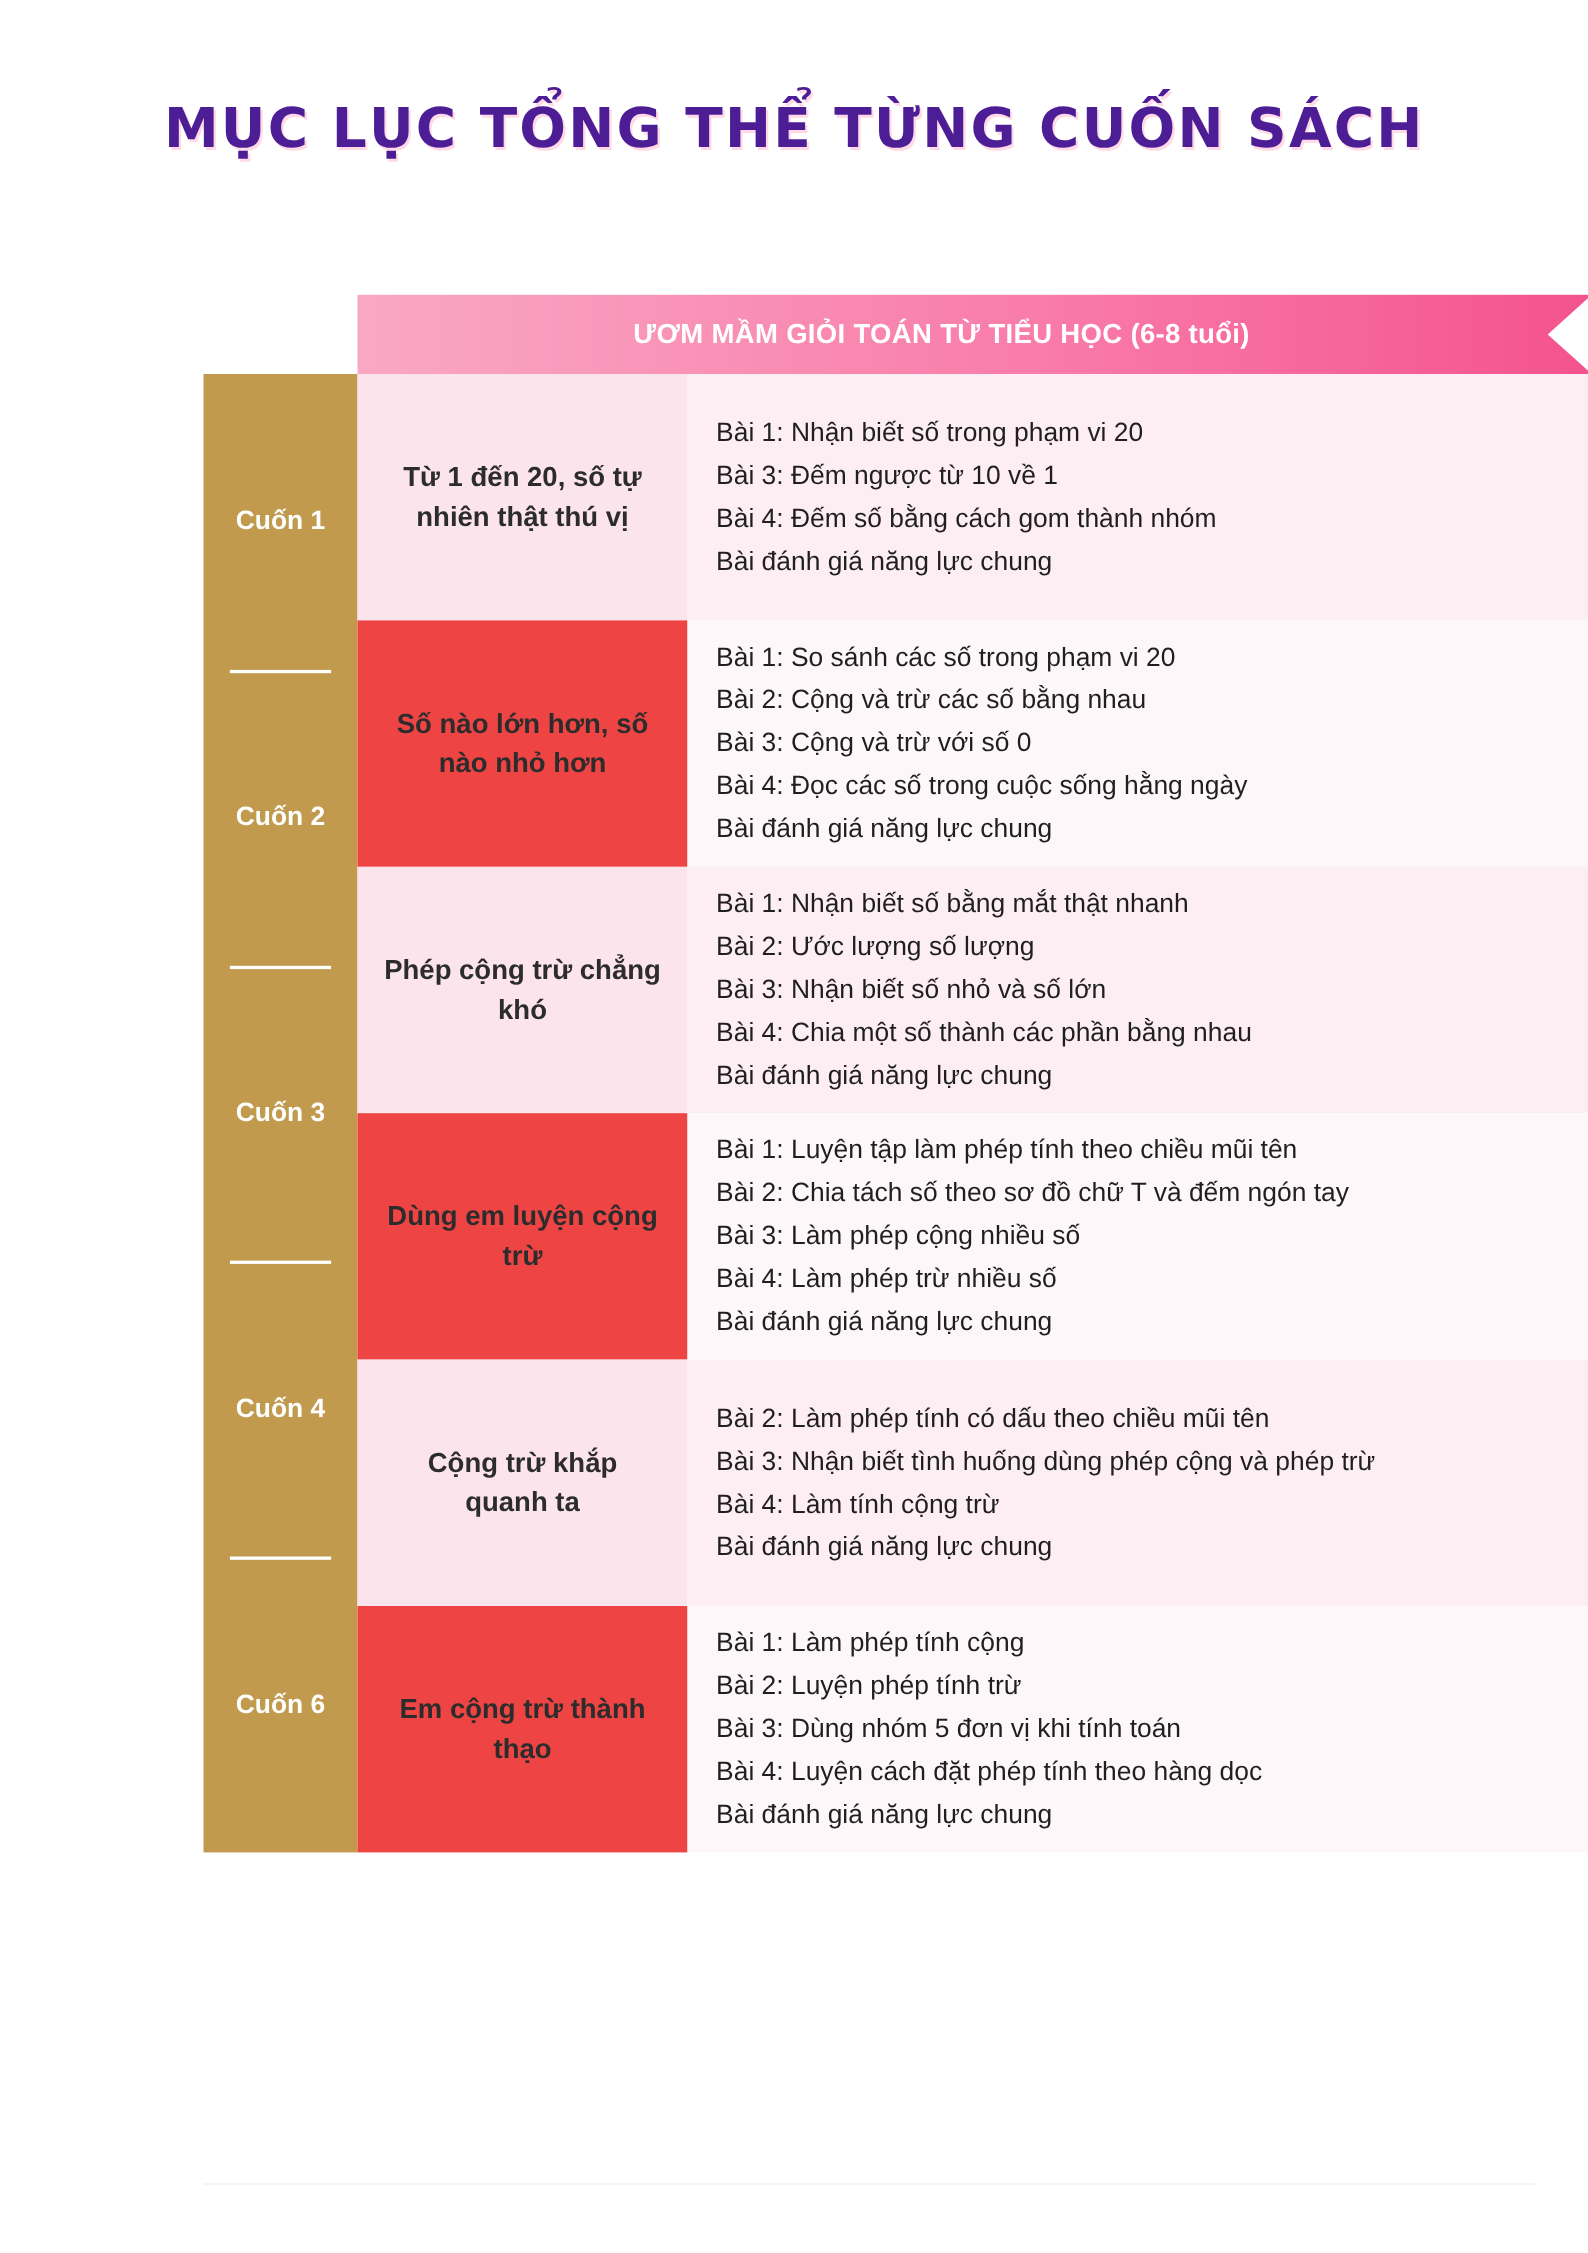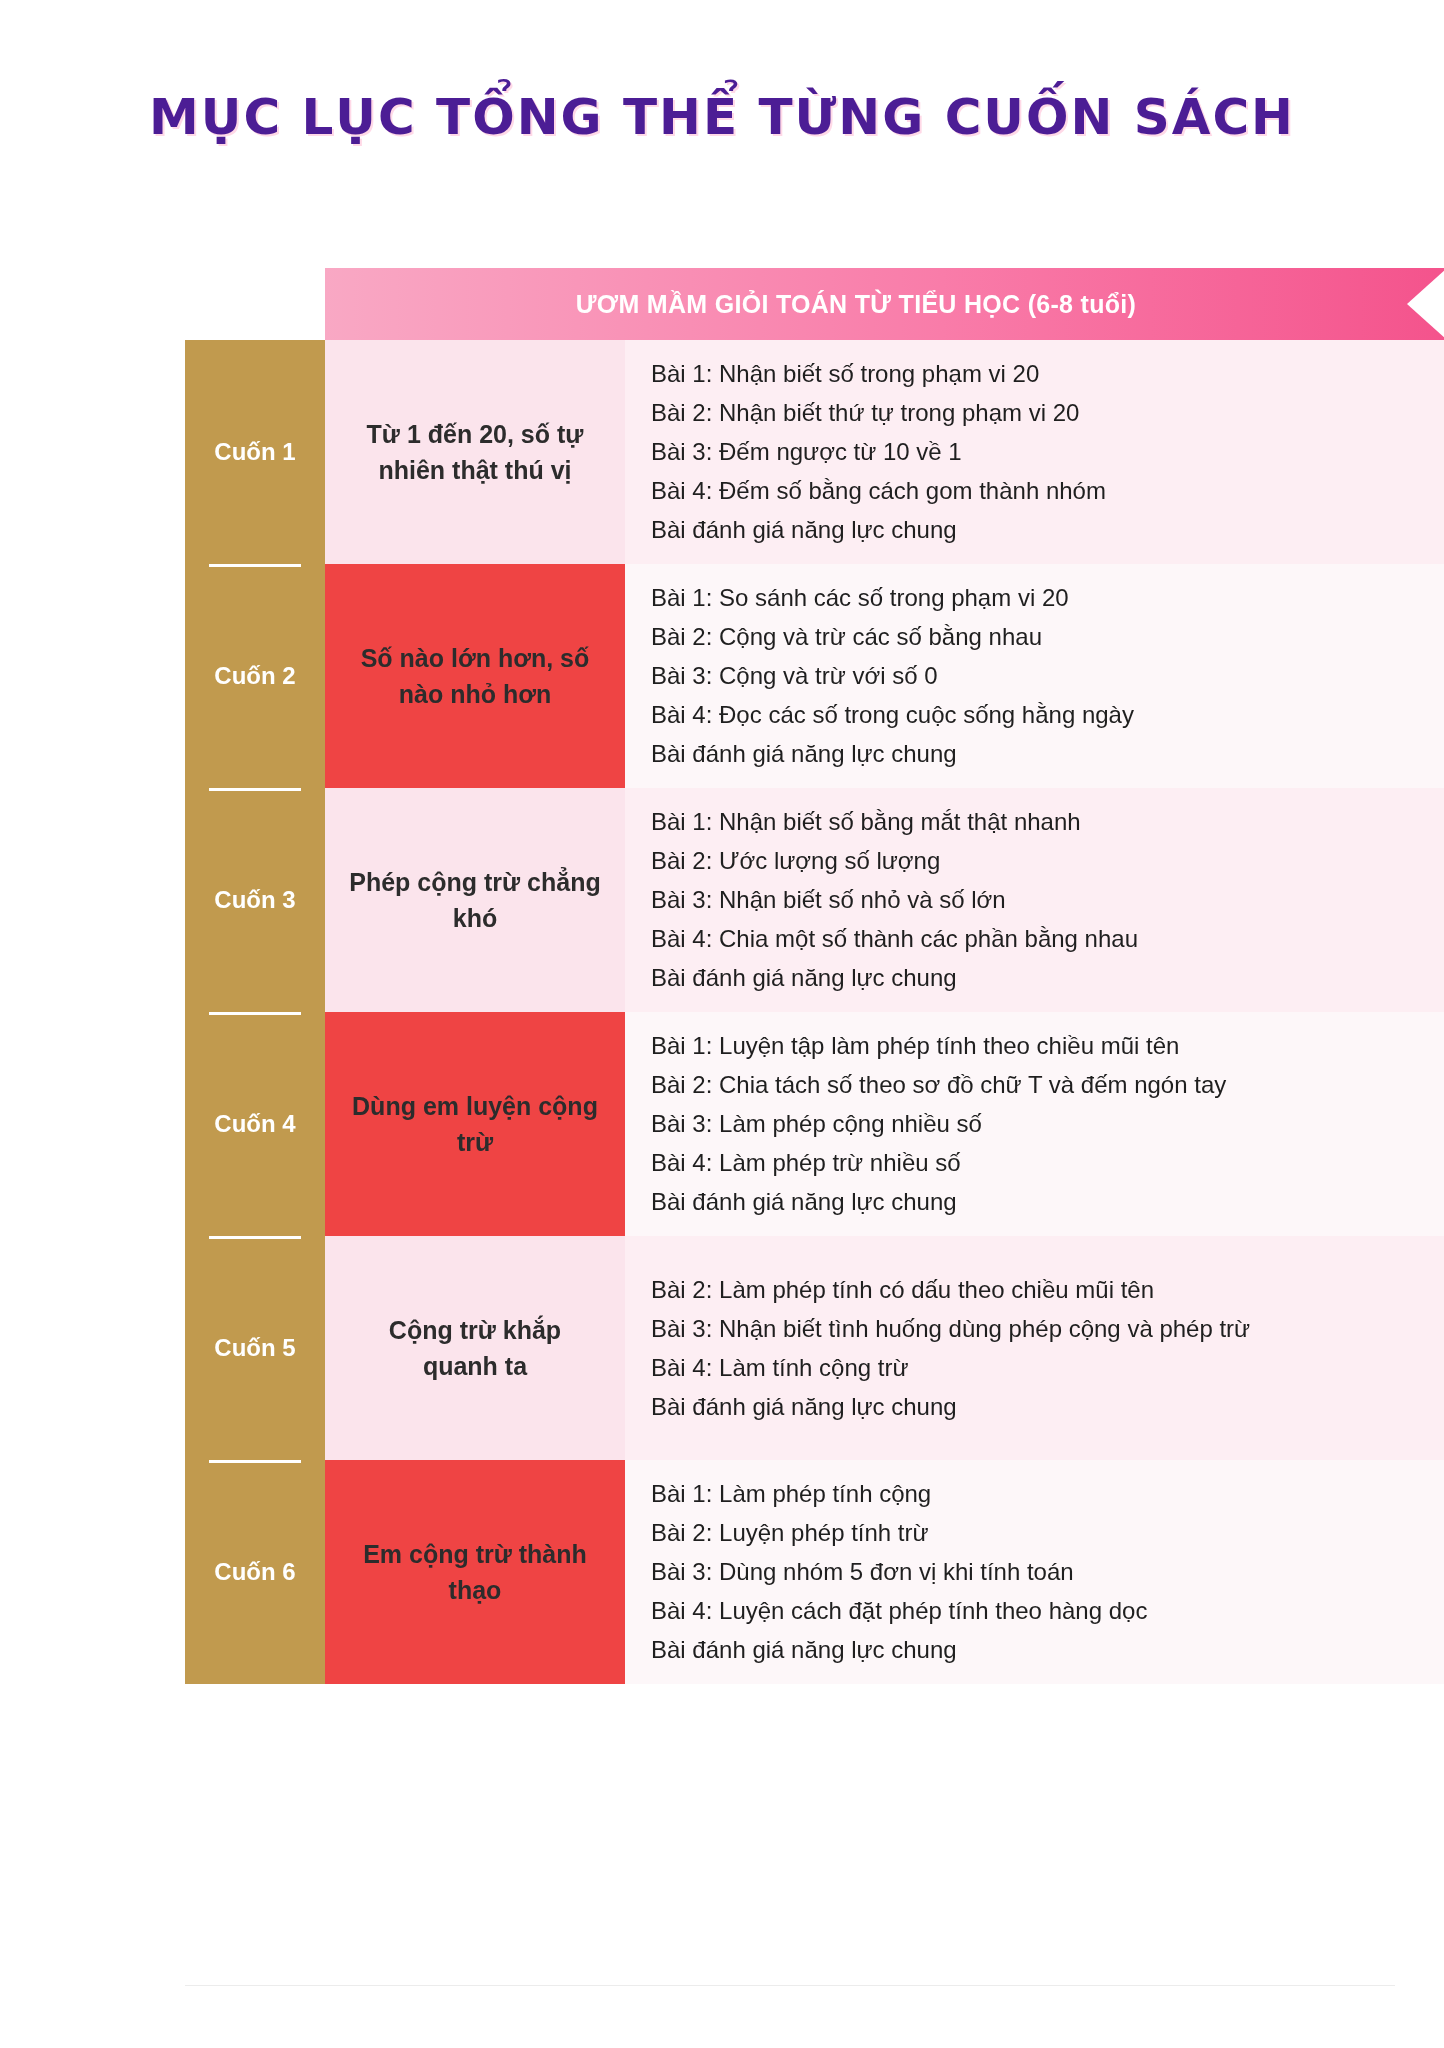--- a/index.html
+++ b/index.html
@@ -182,31 +182,29 @@
       <span class="ribbon-notch"></span>
     </div>
 
     <div class="toc-body">
 
       <div class="gold-col">
         <div class="gold-cell">Cuốn 1</div>
         <div class="gold-cell">Cuốn 2</div>
         <div class="gold-cell">Cuốn 3</div>
         <div class="gold-cell">Cuốn 4</div>
-        <div class="gold-cell">Cuốn 5</div>
         <div class="gold-cell">Cuốn 6</div>
       </div>
 
       <div class="rows-col">
 
         <div class="row tint-a">
           <div class="topic">Từ 1 đến 20, số tự nhiên thật thú vị</div>
           <div class="lessons">
             <div class="lesson">Bài 1: Nhận biết số trong phạm vi 20</div>
-            <div class="lesson">Bài 2: Nhận biết thứ tự trong phạm vi 20</div>
             <div class="lesson">Bài 3: Đếm ngược từ 10 về 1</div>
             <div class="lesson">Bài 4: Đếm số bằng cách gom thành nhóm</div>
             <div class="lesson">Bài đánh giá năng lực chung</div>
           </div>
         </div>
 
         <div class="row tint-b">
           <div class="topic">Số nào lớn hơn, số nào nhỏ hơn</div>
           <div class="lessons">
             <div class="lesson">Bài 1: So sánh các số trong phạm vi 20</div>

